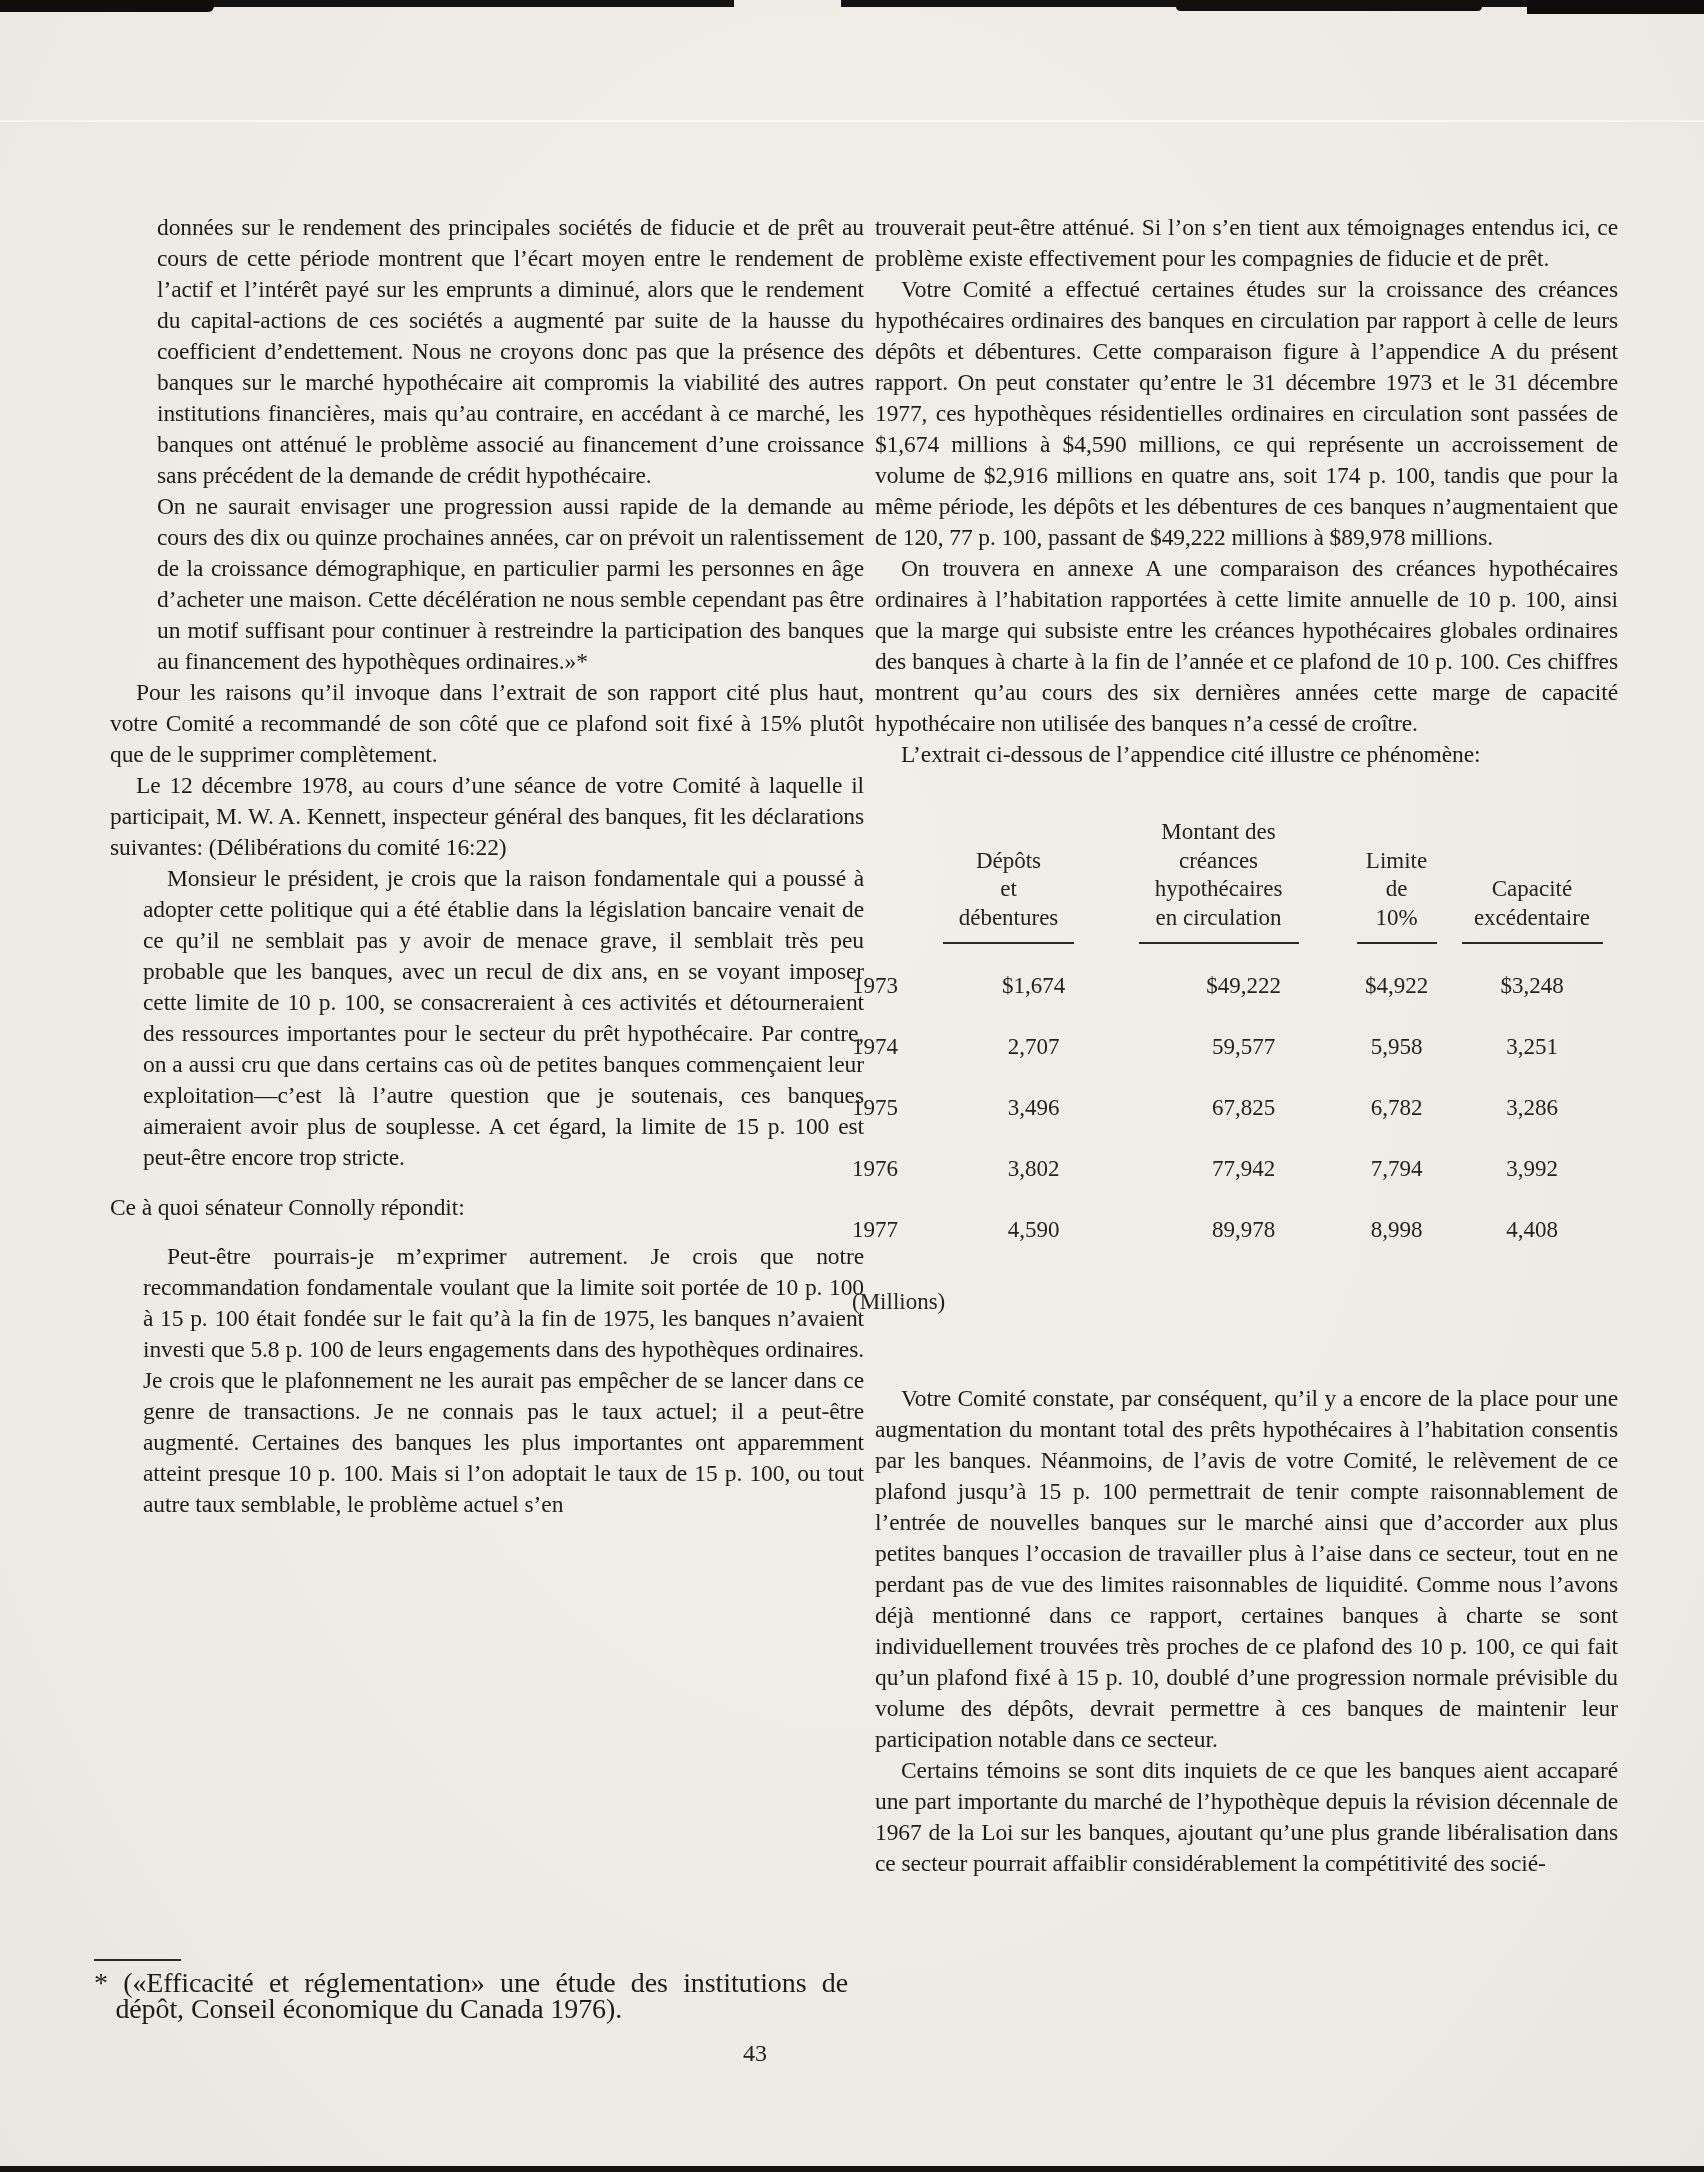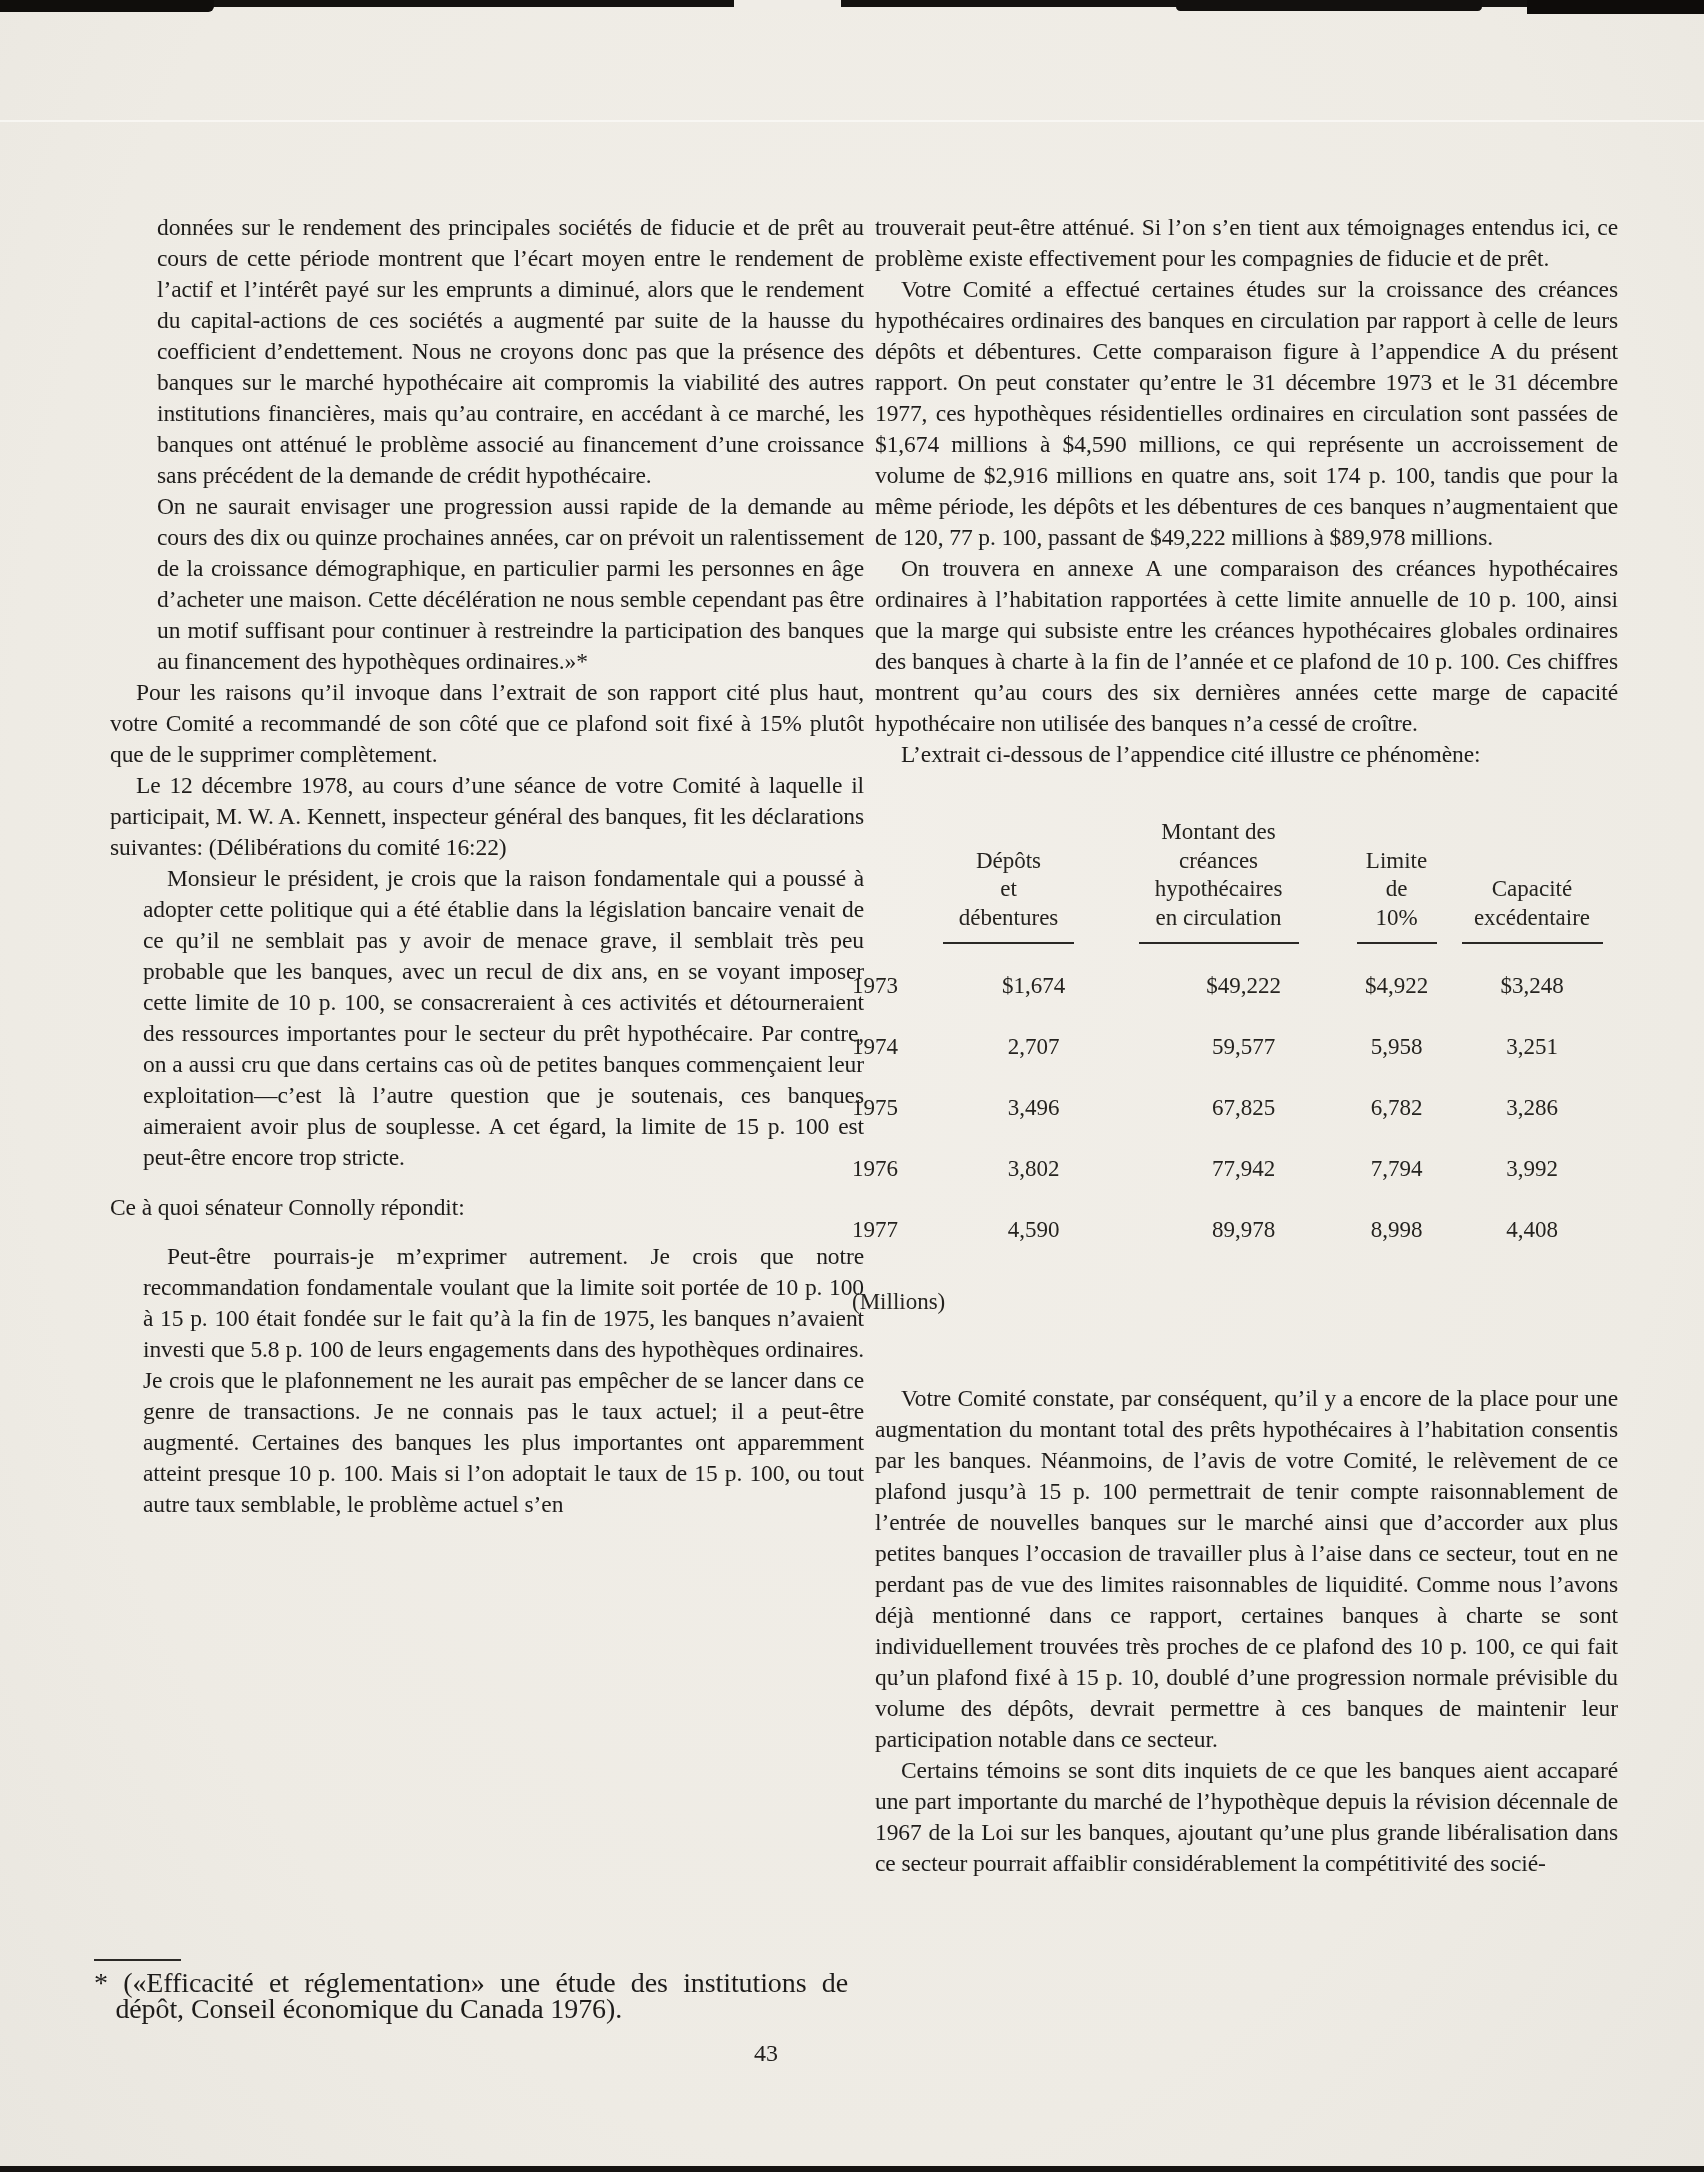--- a/index.html
+++ b/index.html
@@ -31,21 +31,21 @@
   .bq2{margin-left:33px;}          
   .bq2.indent{text-indent:24px;}
   .spacer-sm{height:18.5px;}
 
   
   .footnote{position:absolute;left:94px;top:1959px;width:754px;}
   .fn-rule{width:87px;border-top:2.1px solid #2b2926;margin-bottom:8.6px;}
   .footnote p{font-size:28px;line-height:26px;text-align:justify;padding-left:21.4px;text-indent:-21.4px;}
 
   
-  .pageno{position:absolute;top:2040px;left:11px;width:1510px;text-align:center;
+  .pageno{position:absolute;top:2040px;left:0;width:1510px;text-align:center;
           font-size:24px;color:#23211e;}
 
   
   .xtable{position:relative;margin-left:-23px;width:755px;margin-top:48px;
           font-size:23px;color:#25231f;}
   .t-head{display:flex;align-items:flex-end;}
   .t-row{display:flex;margin-top:31px;}
   .t-col{flex:none;text-align:center;line-height:30px;}
   .t-year{width:64px;text-align:left;}
   .t-c1{width:235px;}

